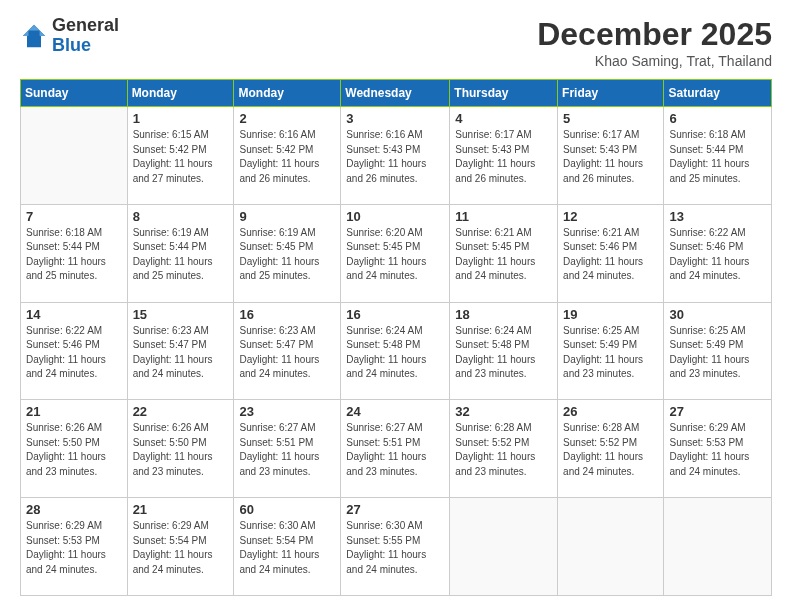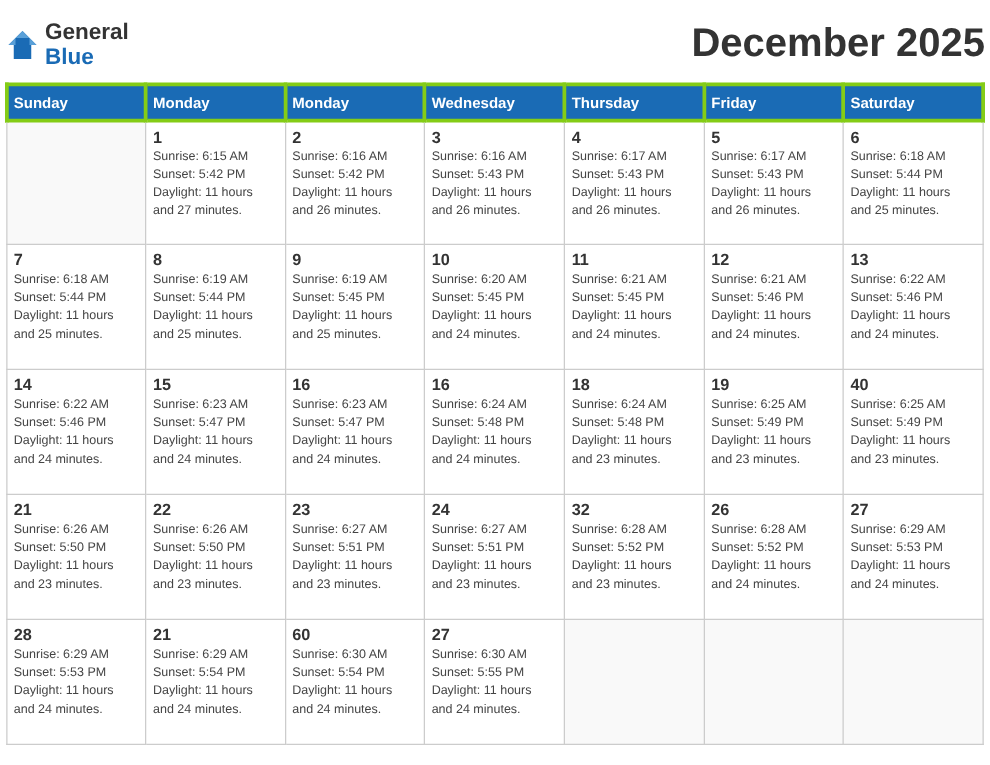--- a/index.html
+++ b/index.html
@@ -6,21 +6,21 @@
     body {
       font-family: Arial, sans-serif;
       background: #fff;
       width: 792px;
       height: 612px;
       overflow: hidden;
     }
     .page {
       width: 792px;
       height: 612px;
-      padding: 16px 4px;
+      padding: 16px 20px;
       display: flex;
       flex-direction: column;
     }
     .header {
       display: flex;
       align-items: flex-start;
       justify-content: space-between;
       margin-bottom: 10px;
     }
     .logo {
@@ -65,21 +65,21 @@
       width: 100%;
       font-size: 10.5px;
     }
     .calendar th {
       background-color: #1a6bb5;
       color: #fff;
       padding: 6px 4px;
       text-align: left;
       font-size: 12px;
       font-weight: bold;
-      border: 3px solid #84cc16;
+      border: 1px solid #84cc16;
     }
     .calendar td {
       border: 1px solid #ccc;
       vertical-align: top;
       padding: 4px 5px;
       width: 113px;
       height: 88px;
       background: #fff;
     }
     .calendar td.empty {
@@ -108,20 +108,21 @@
         <polygon points="20,4 36,20 30,20 30,36 10,36 10,20 4,20" fill="#1a6bb5"></polygon>
         <polygon points="20,4 36,20 28,20 28,12 12,12 12,20 4,20" fill="#5aa0d8"></polygon>
       </svg>
       <div class="logo-text">
         <span class="logo-general">General</span>
         <span class="logo-blue">Blue</span>
       </div>
     </div>
     <div class="title-block">
       <div class="month-title">December 2025</div>
+      <div class="location">Khao Saming, Trat, Thailand</div>
     </div>
   </div>
 
   <table class="calendar">
     <thead>
       <tr>
       <th>Sunday</th>
           <th>Monday</th>
           <th>Monday</th>
           <th>Wednesday</th>
@@ -264,21 +265,21 @@
 and 23 minutes.</div>
           </td>
           <td>
             <span class="day-num">19</span>
             <div class="day-detail" style="white-space: pre-line;">Sunrise: 6:25 AM
 Sunset: 5:49 PM
 Daylight: 11 hours
 and 23 minutes.</div>
           </td>
           <td>
-            <span class="day-num">40</span>
+            <span class="day-num">30</span>
             <div class="day-detail" style="white-space: pre-line;">Sunrise: 6:25 AM
 Sunset: 5:49 PM
 Daylight: 11 hours
 and 23 minutes.</div>
           </td>
         </tr>
         <tr>
           <td>
             <span class="day-num">21</span>
             <div class="day-detail" style="white-space: pre-line;">Sunrise: 6:26 AM

